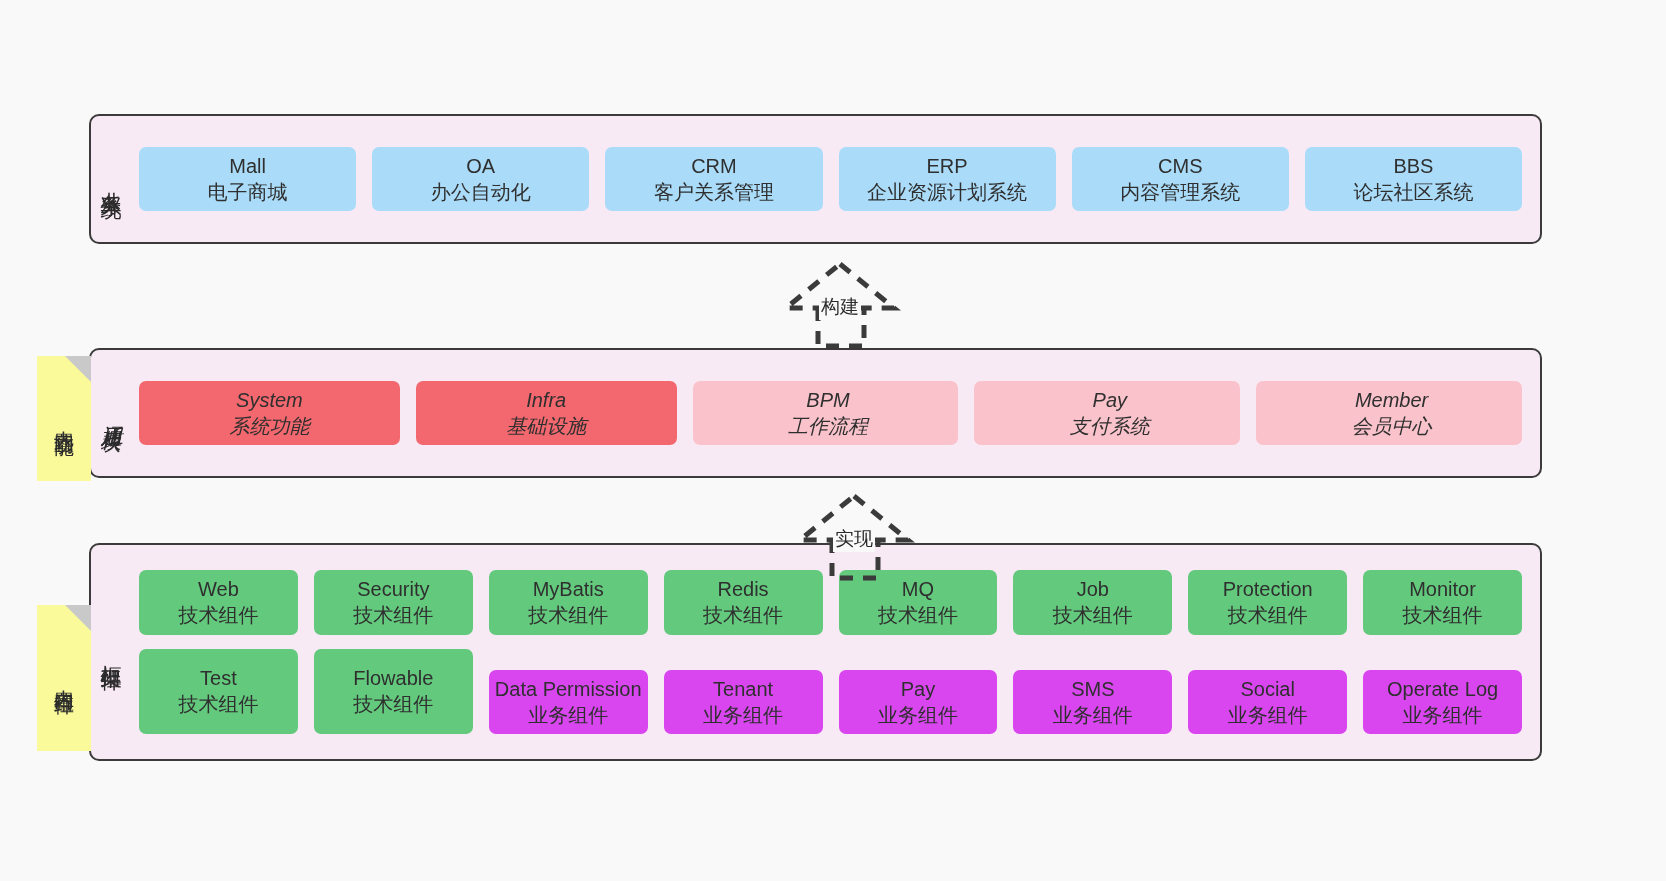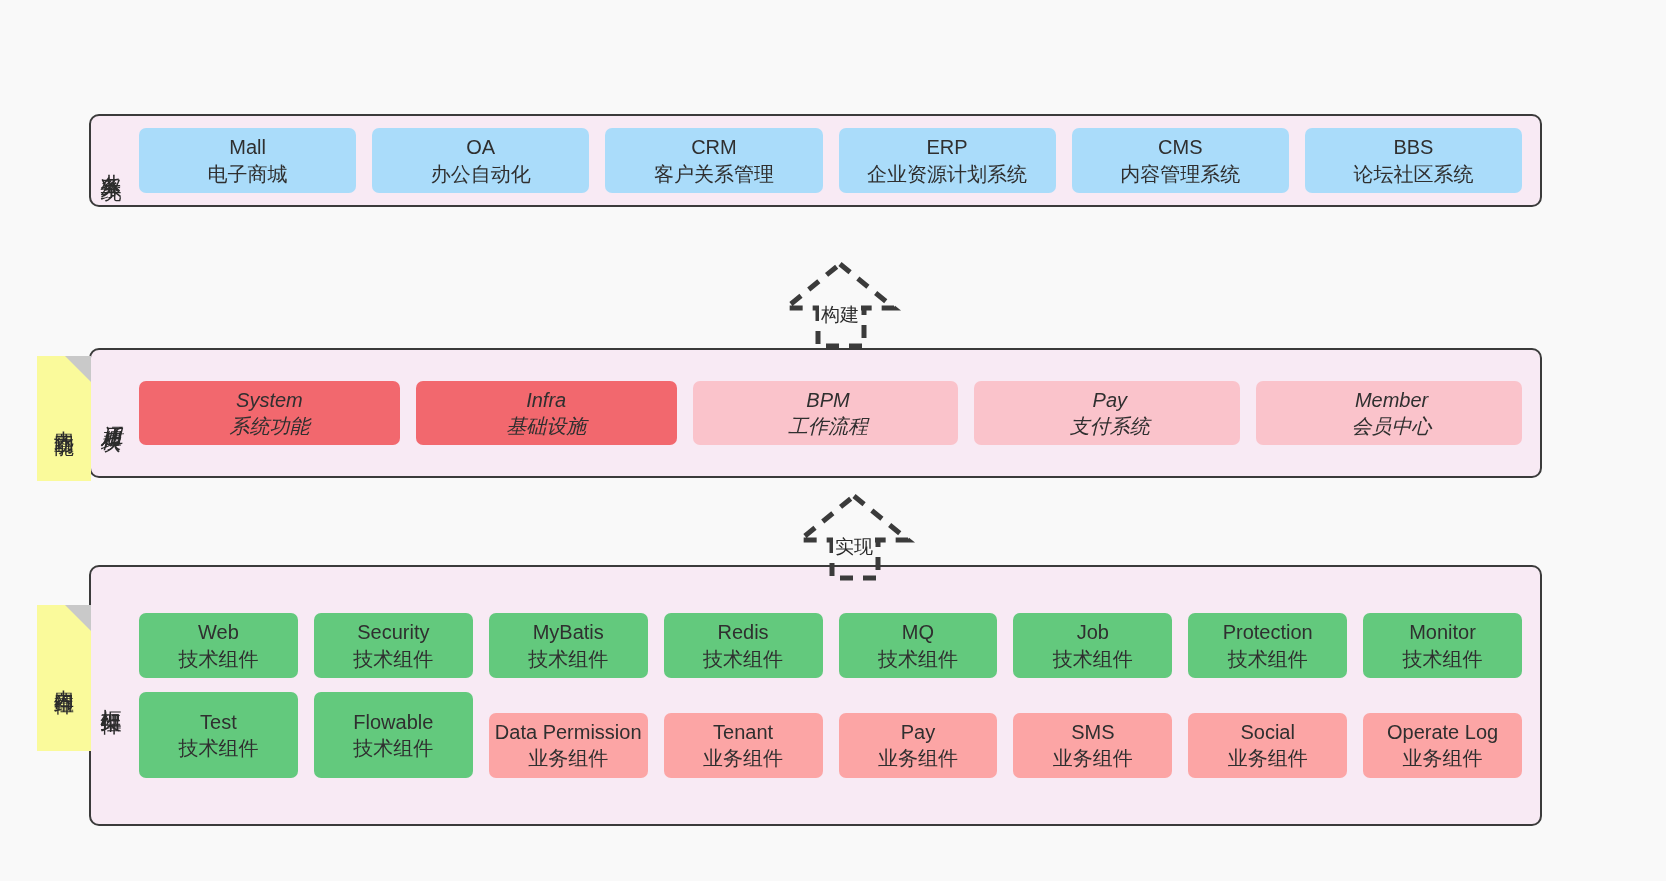--- a/index.html
+++ b/index.html
@@ -70,21 +70,21 @@
     line-height: 1.32;
     box-sizing: border-box;
     padding: 6px 4px;
     min-width: 0;
   }
   .card .ln { display: block; white-space: normal; }
   .card-blue      { background: #aadcfa; }
   .card-red       { background: #f2686e; }
   .card-pink      { background: #fac3cb; padding-left: 9px; }
   .card-green     { background: #63c97d; }
-  .card-lightgrn  { background: #fca5a5; margin-top: 21px; }
+  .card-lightgrn  { background: #d946ef; margin-top: 21px; }
 
   
   .sticky {
     position: absolute;
     background: #fafa9b;
     box-sizing: border-box;
     display: flex;
     align-items: center;
     justify-content: center;
     font-size: 20px;
@@ -110,35 +110,35 @@
   
   .connector {
     position: absolute;
     z-index: 2;
   }
   .connector svg { display: block; overflow: visible; }
   .connector-label {
     position: absolute;
     left: 50%;
     transform: translateX(-50%);
-    top: 44px;
+    top: 36px;
     font-size: 19px;
     color: #2b2b2b;
     background: #f9f9f9;
     padding: 0 2px;
     white-space: nowrap;
     user-select: none;
   }
 </style>
 </head>
 <body>
 
 <div id="canvas">
 
-  <div class="band" id="band-business" style="left:89px; top:114px; width:1453px; height:93px;">
+  <div class="band" id="band-business" style="left:89px; top:114px; width:1453px; height:130px;">
     <div class="band-title">业务系统</div>
     <div class="band-body">
       <div class="card-row">
         <div class="card card-blue">
           <span class="ln">Mall</span>
           <span class="ln">电子商城</span>
         </div>
         <div class="card card-blue">
           <span class="ln">OA</span>
           <span class="ln">办公自动化</span>
@@ -212,21 +212,21 @@
       <polyline points="58,50 58,88 104,88 104,50" fill="none" stroke="#3b3b3b" stroke-width="5" stroke-dasharray="13 10"></polyline>
     </svg>
     <div class="connector-label">实现</div>
   </div>
 
   <div class="sticky" id="sticky-framework" style="left:37px; top:605px; width:54px; height:146px;">
     <span class="fold"></span>
     <span>内置组件</span>
   </div>
 
-  <div class="band" id="band-framework" style="left:89px; top:565px; width:1453px; height:261px;justify-content:flex-end;">
+  <div class="band" id="band-framework" style="left:89px; top:543px; width:1453px; height:218px;justify-content:flex-end;">
     <div class="band-title">框架组件</div>
     <div class="band-body">
 
       <div class="card-row">
         <div class="card card-green">
           <span class="ln">Web</span>
           <span class="ln">技术组件</span>
         </div>
         <div class="card card-green">
           <span class="ln">Security</span>

